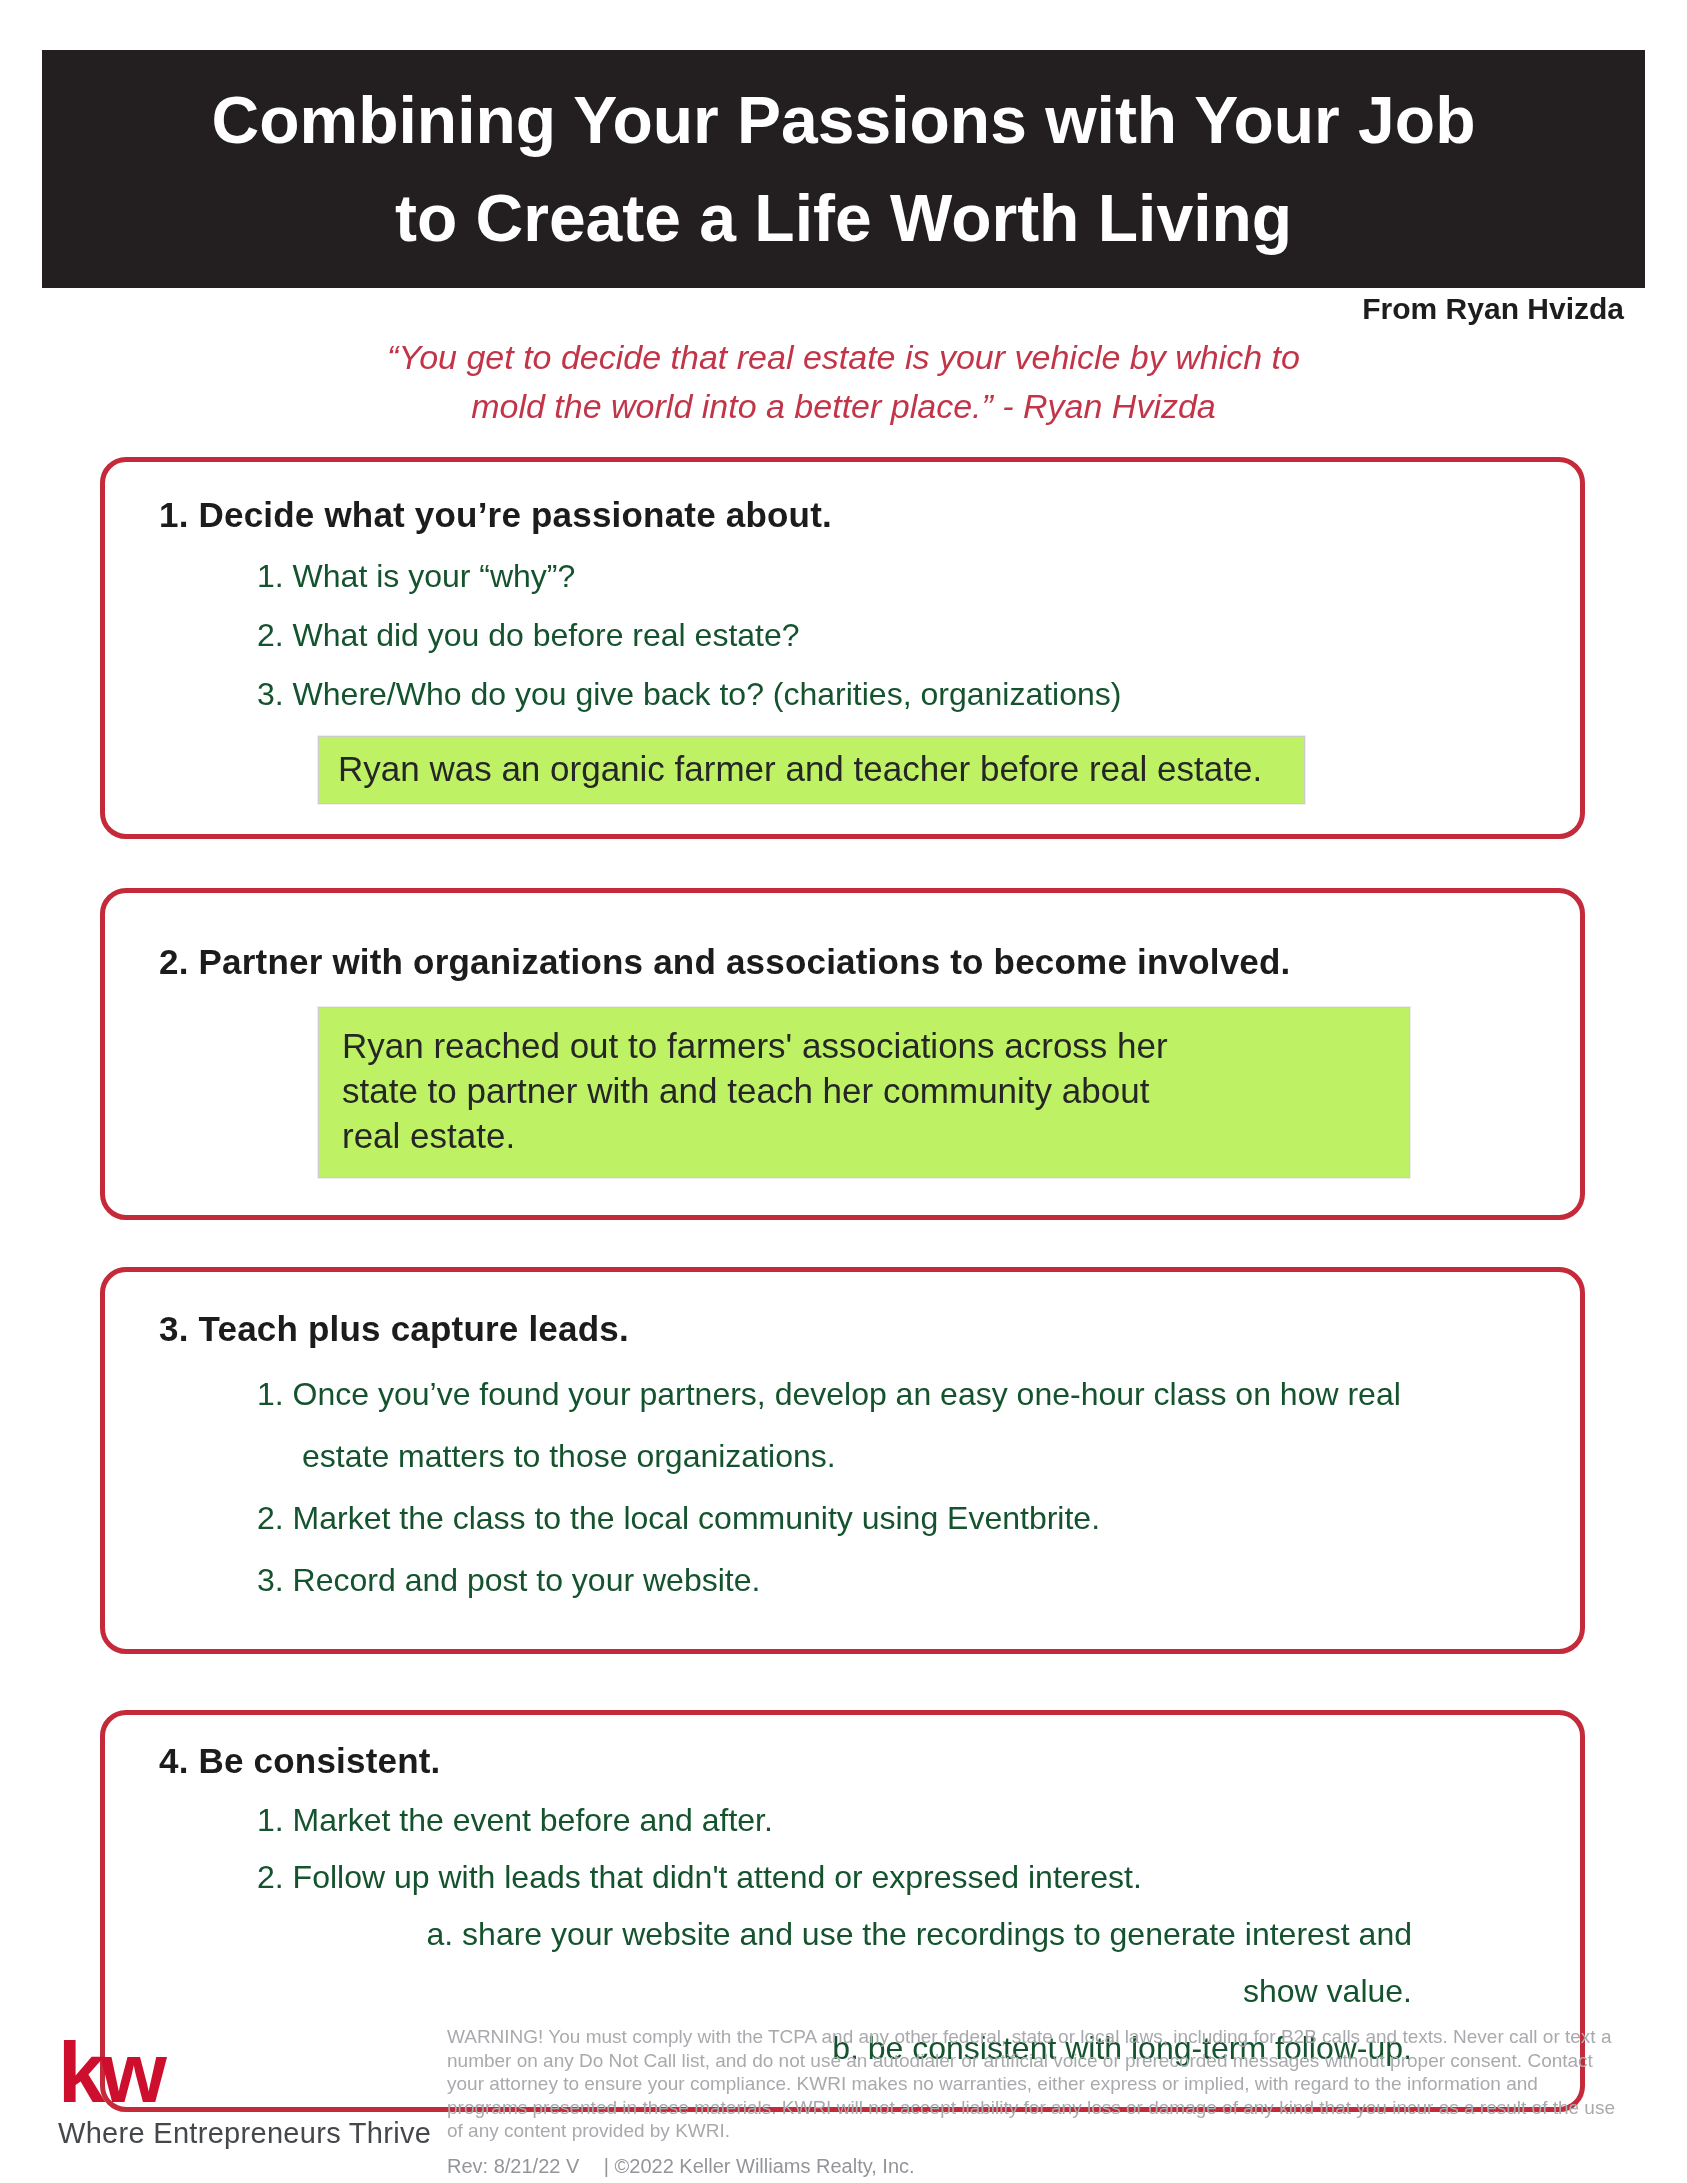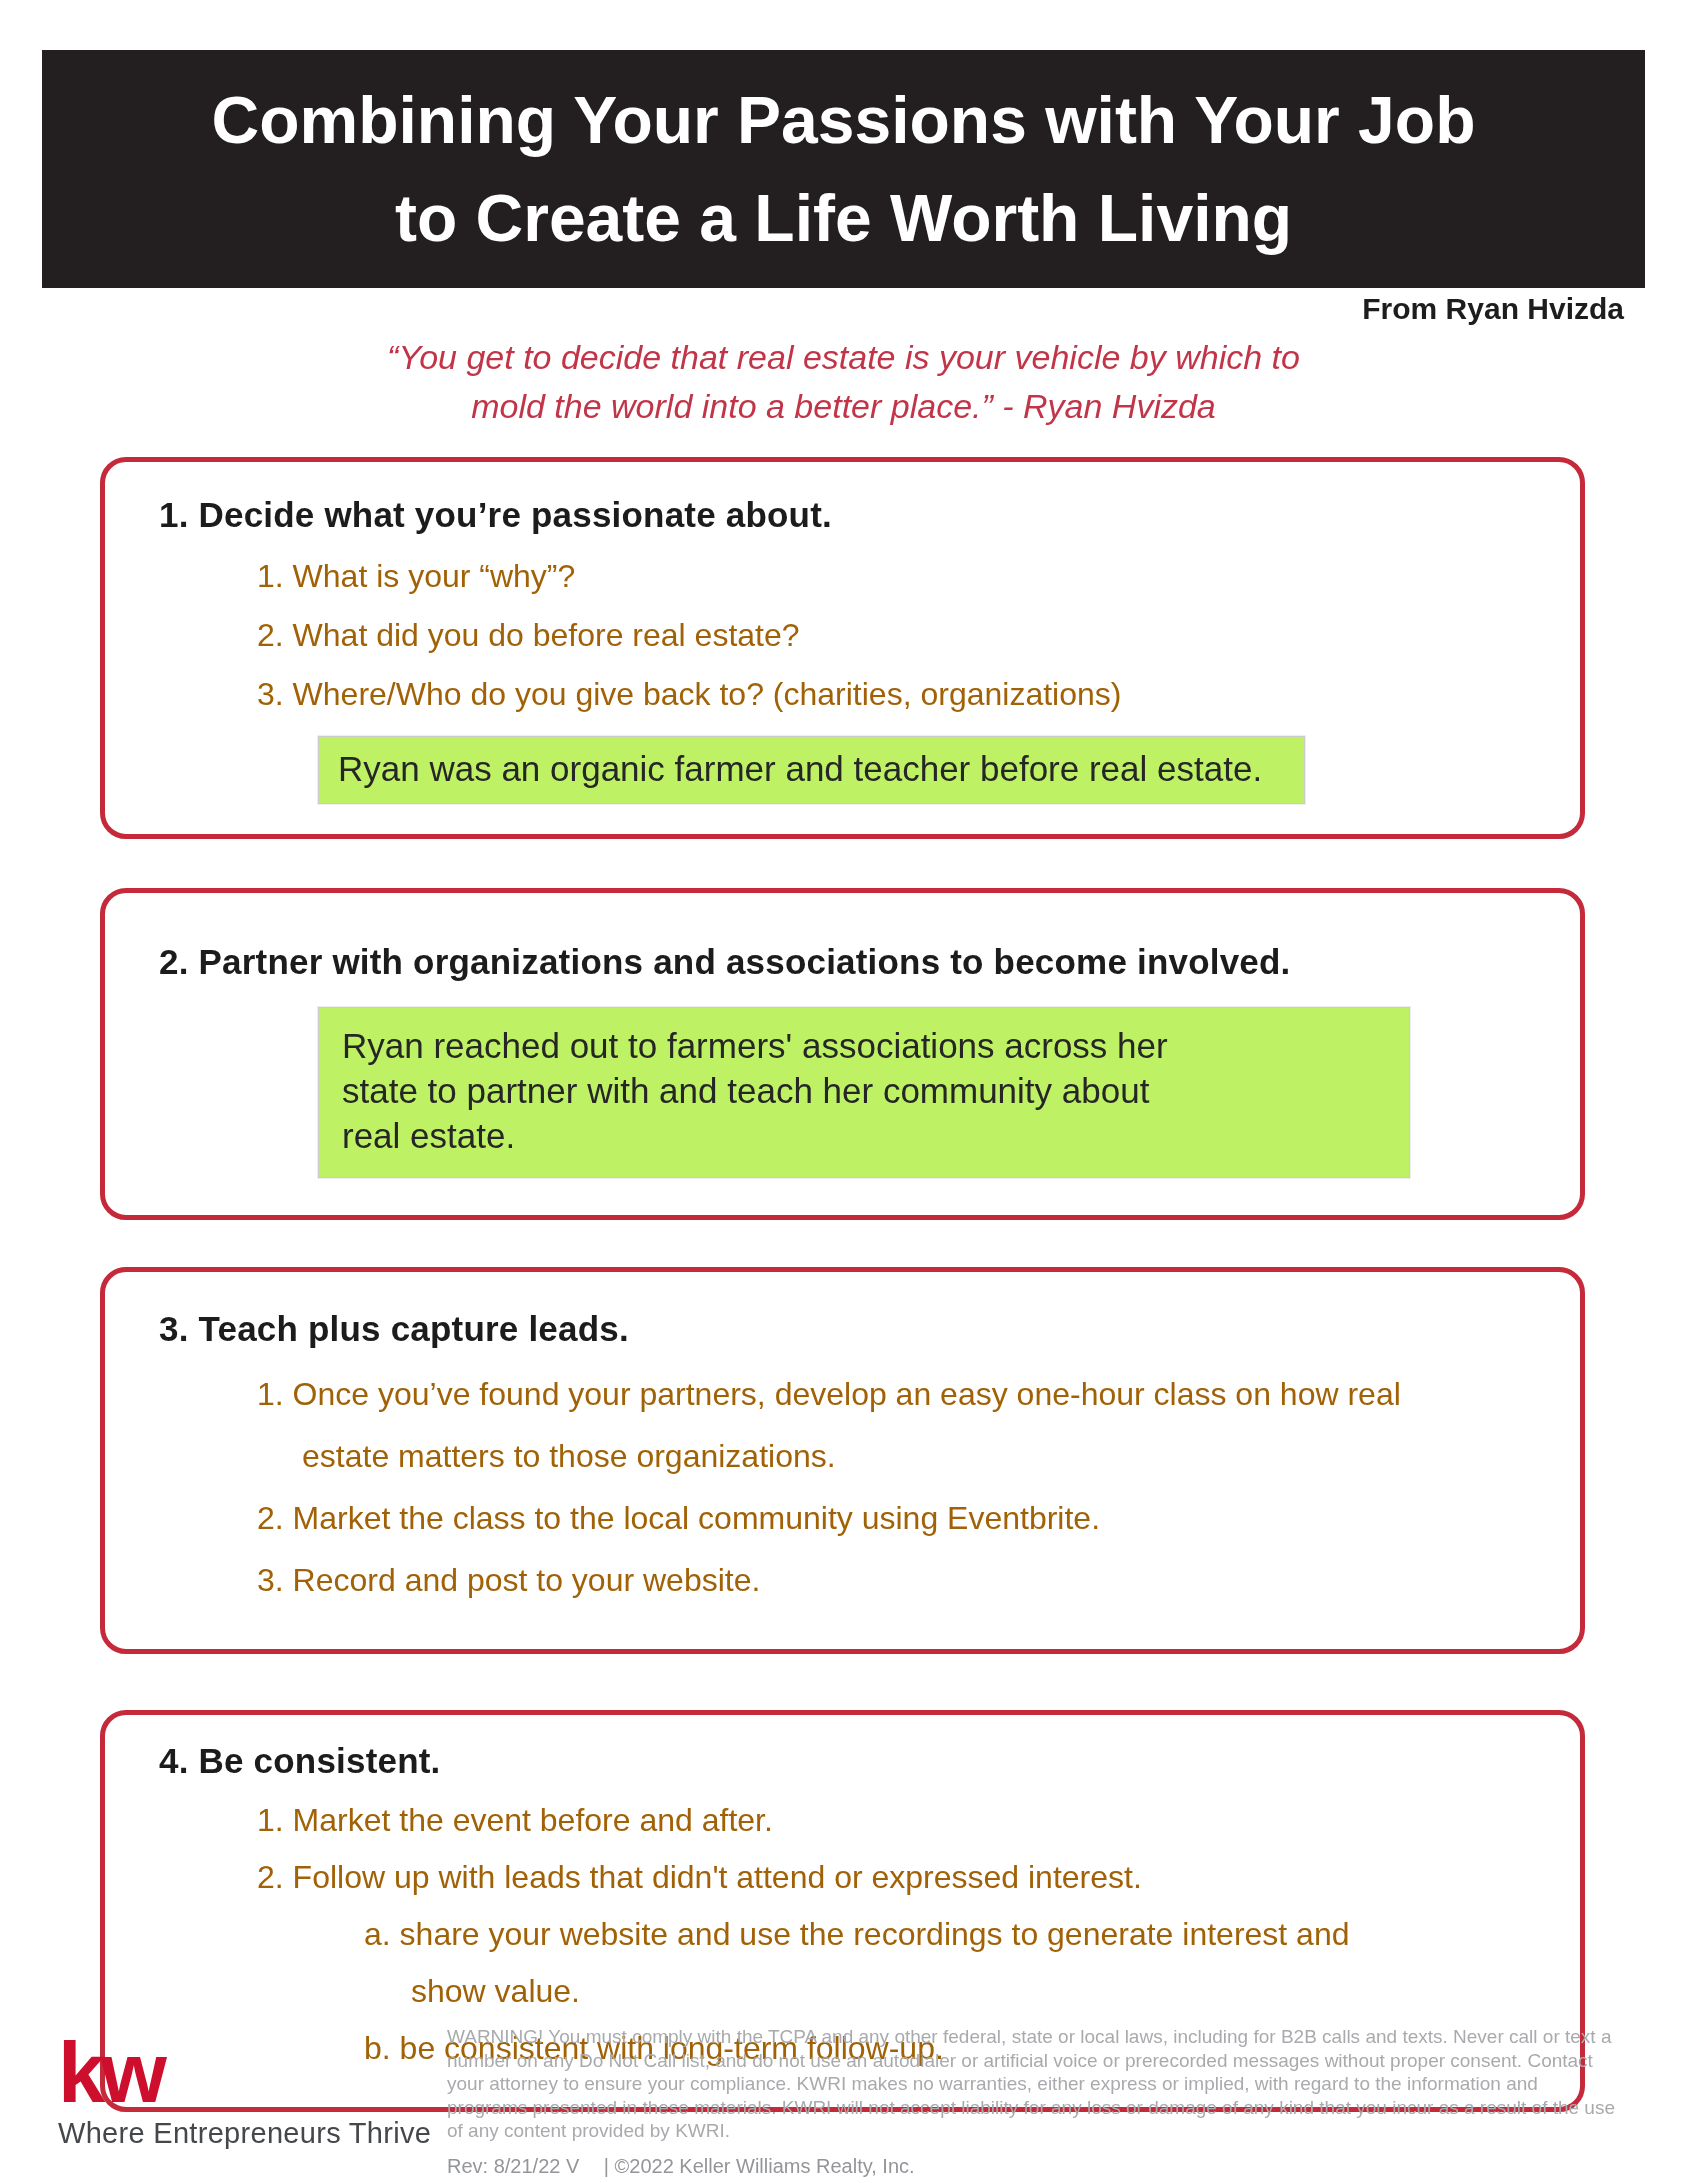--- a/index.html
+++ b/index.html
@@ -27,26 +27,26 @@
     border:5.2px solid #C42A3A; border-radius:26px;
     padding-left:54px; padding-right:42px;
   }
   .box-1 { margin-top:26px; padding-top:33px; padding-bottom:30px; }
   .box-2 { margin-top:49px; padding-top:49px; padding-bottom:37px; }
   .box-3 { margin-top:47px; padding-top:37px; padding-bottom:38px; }
   .box-4 { margin-top:56px; padding-top:26px; padding-bottom:30px; }
 
   .box-heading { font-size:35px; font-weight:700; color:#1c1c1c; letter-spacing:0.2px; }
 
-  .items { margin-left:98px; font-size:32px; color:#a16207; }
+  .items { margin-left:98px; font-size:32px; color:#14532d; }
   .box-1 .items { margin-top:12.2px; line-height:59px; }
   .box-3 .items { margin-top:14px; line-height:62px; max-width:1144px; }
   .box-4 .items { margin-top:10.5px; line-height:57px; }
   .item { padding-left:45px; text-indent:-45px; }
-  .subitem { margin-left:107px; padding-left:47px; text-indent:-47px; max-width:1048px; }
+  .subitem { margin-left:107px; padding-left:47px; text-indent:-47px; max-width:1048px;text-align:right; }
 
   
   .note {
     border:1.7px solid #CBCBCB; background:#bef264; color:#262626;
     font-size:35px; box-shadow:0 0 0 0.9px #ededed;
   }
   .note-1 { margin:12.2px 0 0 159px; width:987px; padding:12.2px 19px 14px; line-height:40px; }
   .note-2 { margin:24.5px 0 0 159px; width:1092px; padding:15.7px 23px 19px; line-height:45px; }
   .note-text { display:block; }
   .note-2 .note-text { max-width:865px; }

